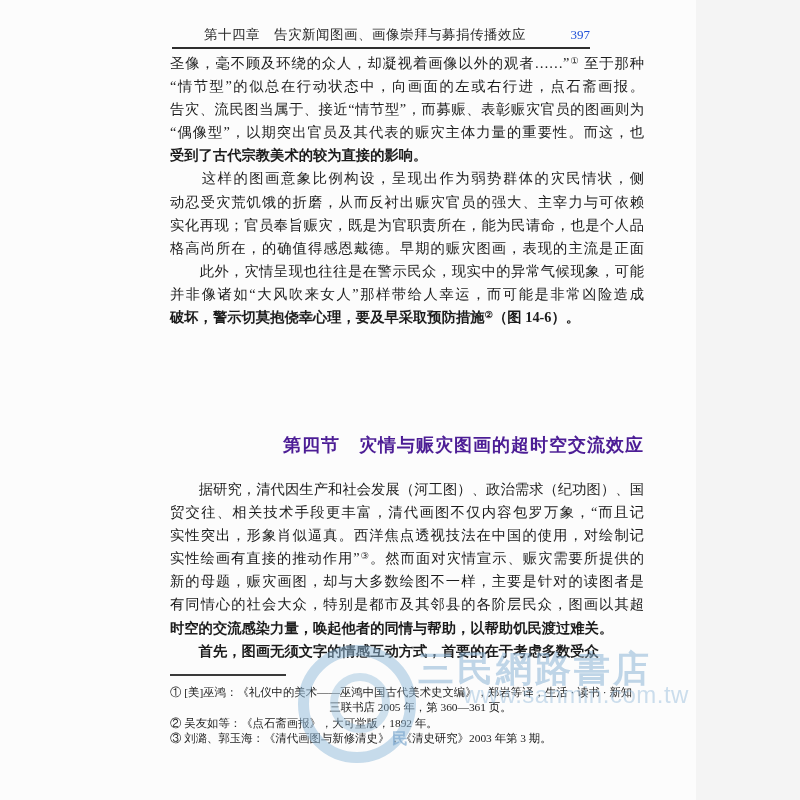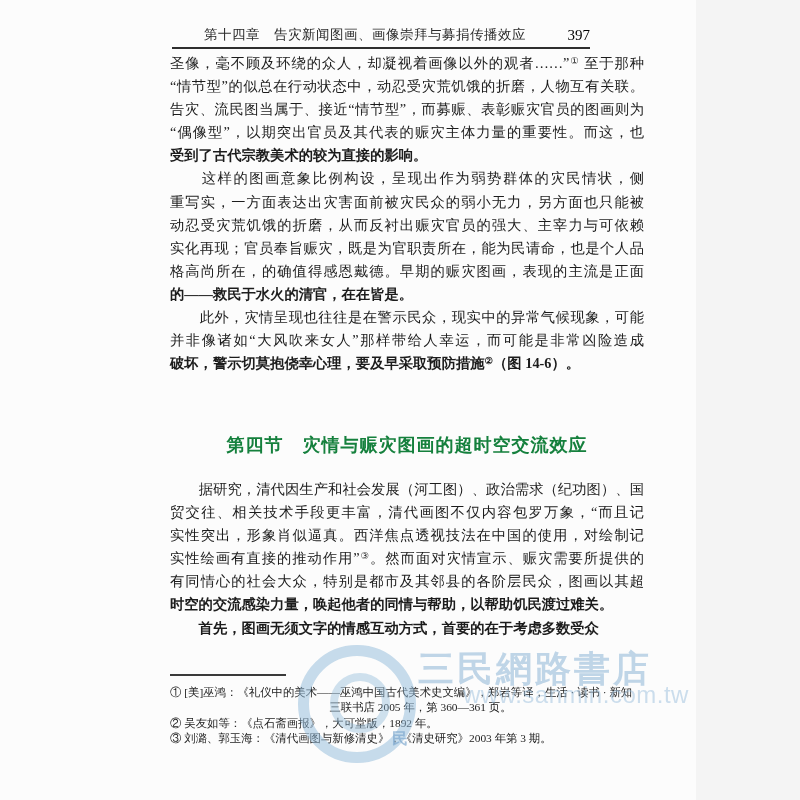--- a/index.html
+++ b/index.html
@@ -15,21 +15,21 @@
   
   .header-row{
     position:absolute;left:170px;top:26px;width:420px;height:20px;
   }
   .chapter-title{
     position:absolute;left:0;right:30px;text-align:center;
     font-size:13.5px;line-height:18px;color:#2a2a2a;letter-spacing:0.5px;
     white-space:nowrap;
   }
   .page-number{
-    position:absolute;right:0;top:0;font-size:15px;line-height:18px;color:#000000;font-family:Liberation Serif, serif;
+    position:absolute;right:0;top:0;font-size:13px;line-height:18px;color:#1d4ed8;font-family:Liberation Serif, serif;
   }
   .header-rule{
     position:absolute;left:172px;top:47px;width:418px;height:2px;background:#2e2e2e;
   }
   
   .text-block{
     position:absolute;left:170px;width:474px;
     font-size:14.3px;color:#1c1c1c;
   }
   .block-a{top:52px;}
@@ -39,21 +39,21 @@
     text-align:justify;text-align-last:justify;
     white-space:nowrap;
   }
   .body-line.short{text-align-last:left;font-weight:bold;}
   .body-line sup{
     font-size:9.5px;line-height:0;vertical-align:4px;letter-spacing:0;
   }
   
   .section-heading{
     position:absolute;left:170px;top:433px;width:474px;
-    text-align:center;font-size:18px;font-weight:bold;color:#15803d;
+    text-align:right;font-size:18px;font-weight:bold;color:#4c1d95;
     letter-spacing:1px;white-space:nowrap;
   }
   
   .footnote-rule{
     position:absolute;left:170px;top:674px;width:116px;height:1.5px;background:#3a3a3a;
   }
   .footnotes{
     position:absolute;left:170px;top:685px;width:486px;
     font-size:11.4px;color:#222;
   }
@@ -94,42 +94,41 @@
 <div class="page">
 
   <div class="header-row">
     <div class="chapter-title">第十四章　告灾新闻图画、画像崇拜与募捐传播效应</div>
     <div class="page-number">397</div>
   </div>
   <div class="header-rule"></div>
 
   <div class="text-block block-a">
     <div class="body-line full">圣像，毫不顾及环绕的众人，却凝视着画像以外的观者……”<sup>①</sup> 至于那种</div>
-    <div class="body-line full">“情节型”的似总在行动状态中，动忍受灾荒饥饿的折磨，人物互有关联。</div>
+    <div class="body-line full">“情节型”的似总在行动状态中，向画面的左或右行进，点石斋画报。</div>
     <div class="body-line full">告灾、流民图当属于、接近“情节型”，而募赈、表彰赈灾官员的图画则为</div>
     <div class="body-line full">“偶像型”，以期突出官员及其代表的赈灾主体力量的重要性。而这，也</div>
     <div class="body-line short">受到了古代宗教美术的较为直接的影响。</div>
     <div class="body-line full">　　这样的图画意象比例构设，呈现出作为弱势群体的灾民情状，侧</div>
-    <div class="body-line full">重写实，一方面表达出灾害面前被灾民众的弱小无力，另方面也只能被</div>
     <div class="body-line full">动忍受灾荒饥饿的折磨，从而反衬出赈灾官员的强大、主宰力与可依赖</div>
     <div class="body-line full">实化再现；官员奉旨赈灾，既是为官职责所在，能为民请命，也是个人品</div>
     <div class="body-line full">格高尚所在，的确值得感恩戴德。早期的赈灾图画，表现的主流是正面</div>
-    <div class="body-line short">的——救民于水火的清官，在在皆是。</div>
     <div class="body-line full">　　此外，灾情呈现也往往是在警示民众，现实中的异常气候现象，可能</div>
     <div class="body-line full">并非像诸如“大风吹来女人”那样带给人幸运，而可能是非常凶险造成</div>
     <div class="body-line short">破坏，警示切莫抱侥幸心理，要及早采取预防措施<sup>②</sup>（图 14-6）。</div>
   </div>
 
   <div class="section-heading">第四节　灾情与赈灾图画的超时空交流效应</div>
 
   <div class="text-block block-b">
     <div class="body-line full">　　据研究，清代因生产和社会发展（河工图）、政治需求（纪功图）、国</div>
     <div class="body-line full">贸交往、相关技术手段更丰富，清代画图不仅内容包罗万象，“而且记</div>
     <div class="body-line full">实性突出，形象肖似逼真。西洋焦点透视技法在中国的使用，对绘制记</div>
     <div class="body-line full">实性绘画有直接的推动作用”<sup>③</sup>。然而面对灾情宣示、赈灾需要所提供的</div>
+    <div class="body-line full">新的母题，赈灾画图，却与大多数绘图不一样，主要是针对的读图者是</div>
     <div class="body-line full">有同情心的社会大众，特别是都市及其邻县的各阶层民众，图画以其超</div>
     <div class="body-line short">时空的交流感染力量，唤起他者的同情与帮助，以帮助饥民渡过难关。</div>
     <div class="body-line short">　　首先，图画无须文字的情感互动方式，首要的在于考虑多数受众</div>
   </div>
 
   <div class="footnote-rule"></div>
 
   <div class="footnotes">
     <div class="fn-line">①  [美]巫鸿：《礼仪中的美术——巫鸿中国古代美术史文编》，郑岩等译，生活 · 读书 · 新知</div>
     <div class="fn-line fn-cont">三联书店 2005 年，第 360—361 页。</div>

